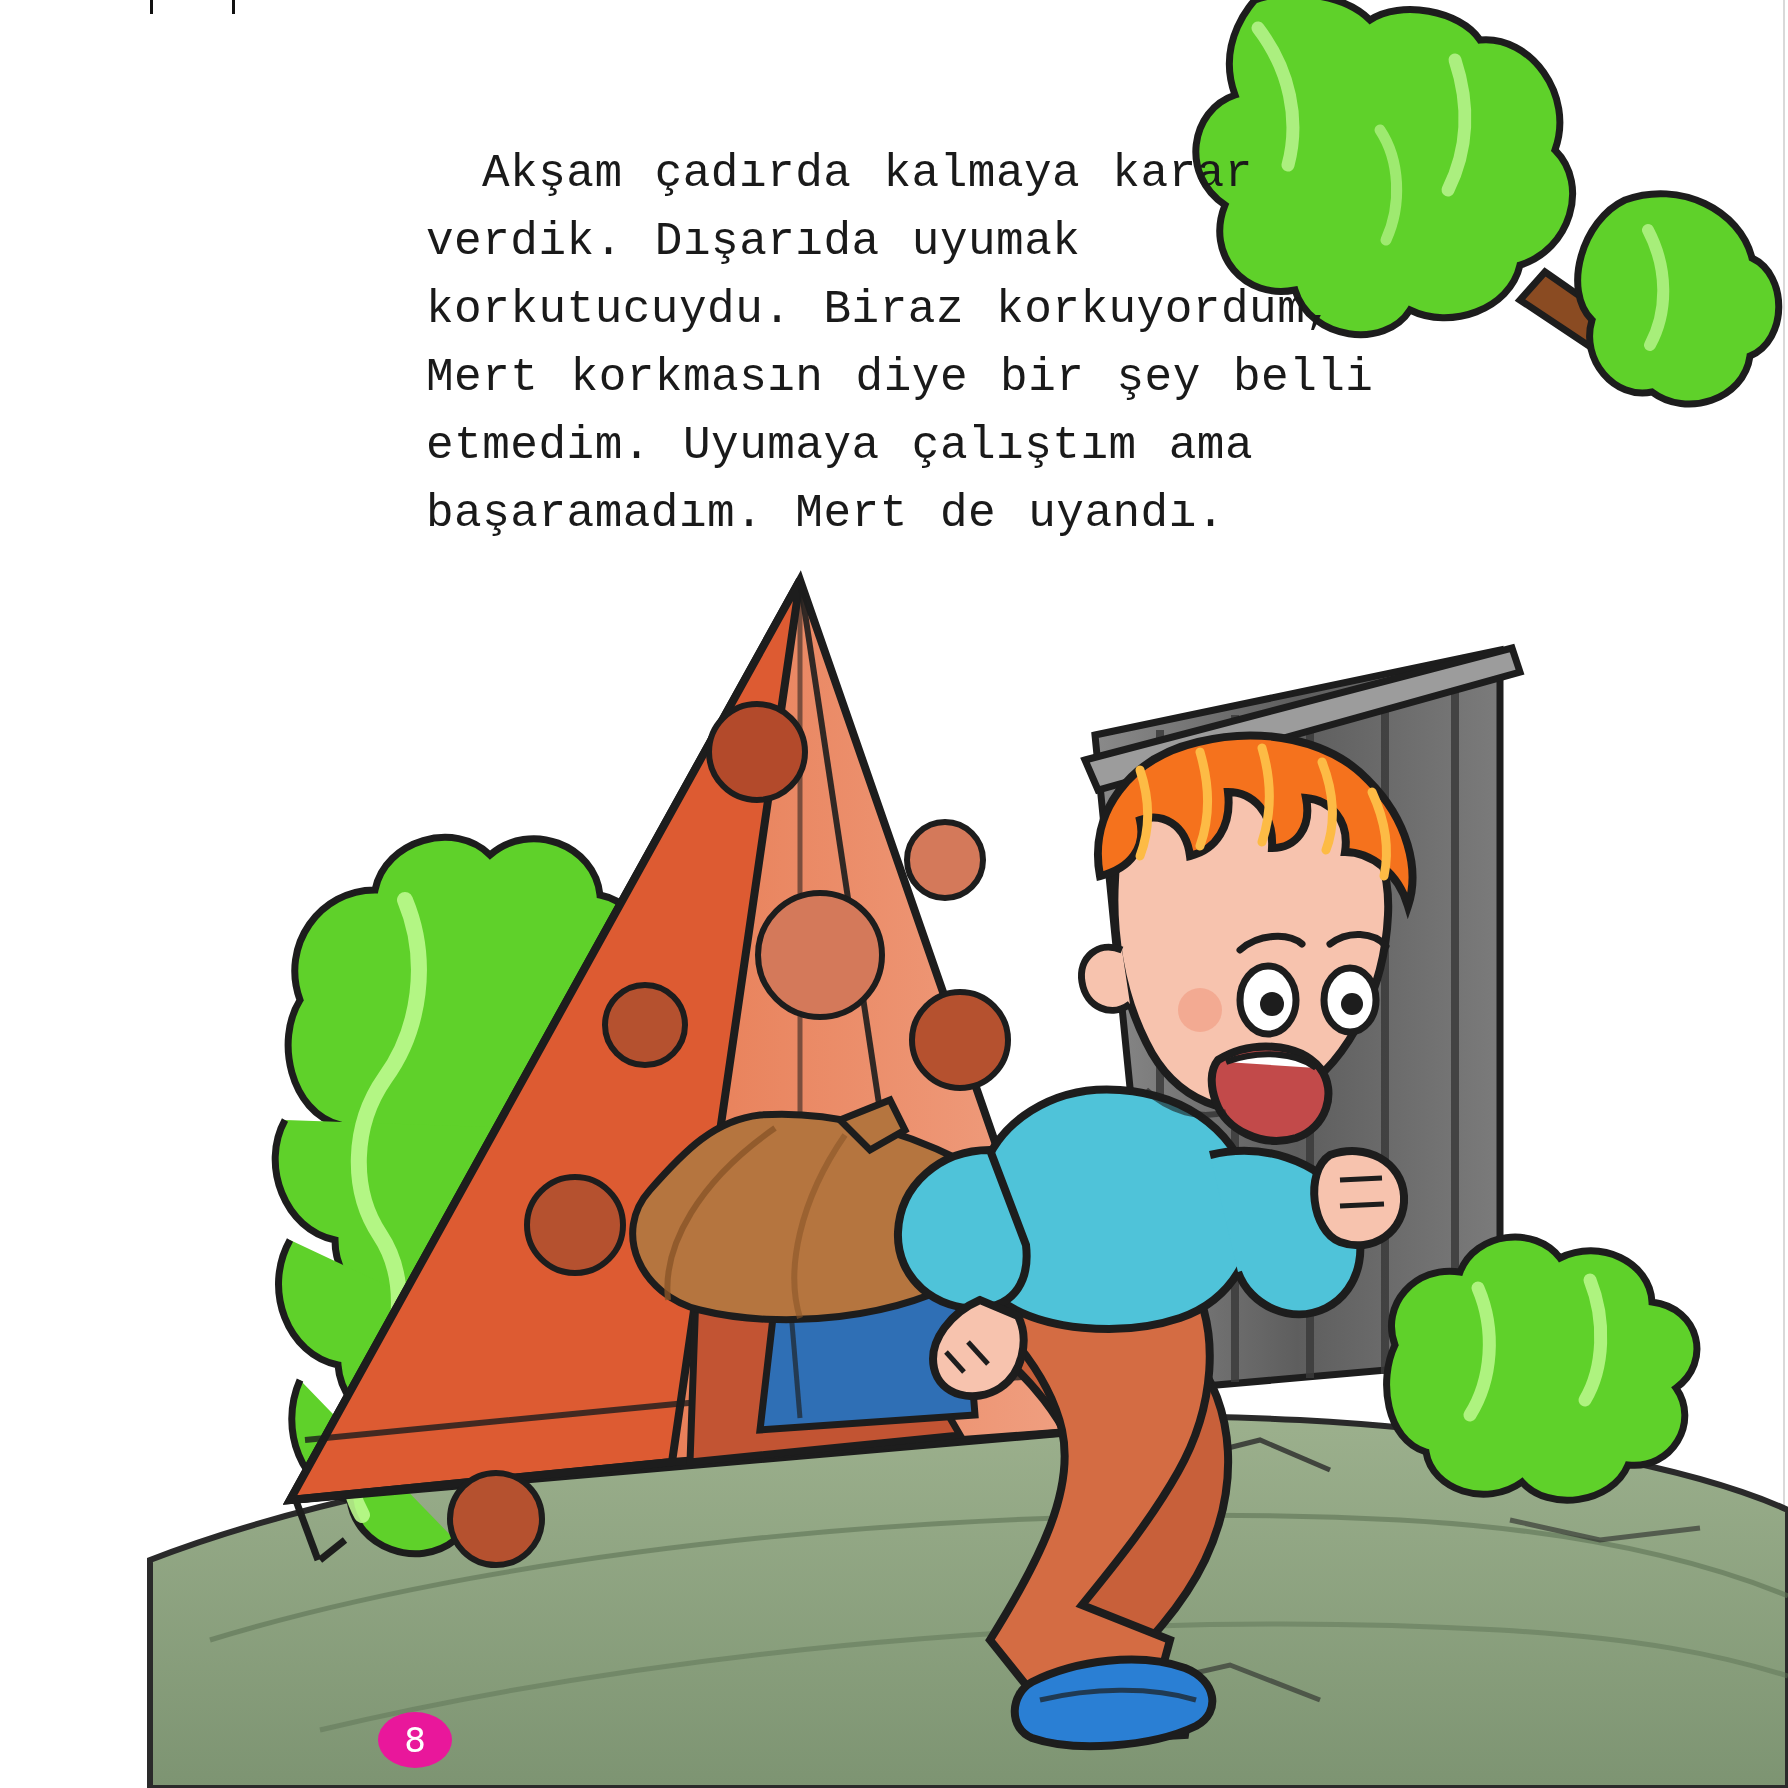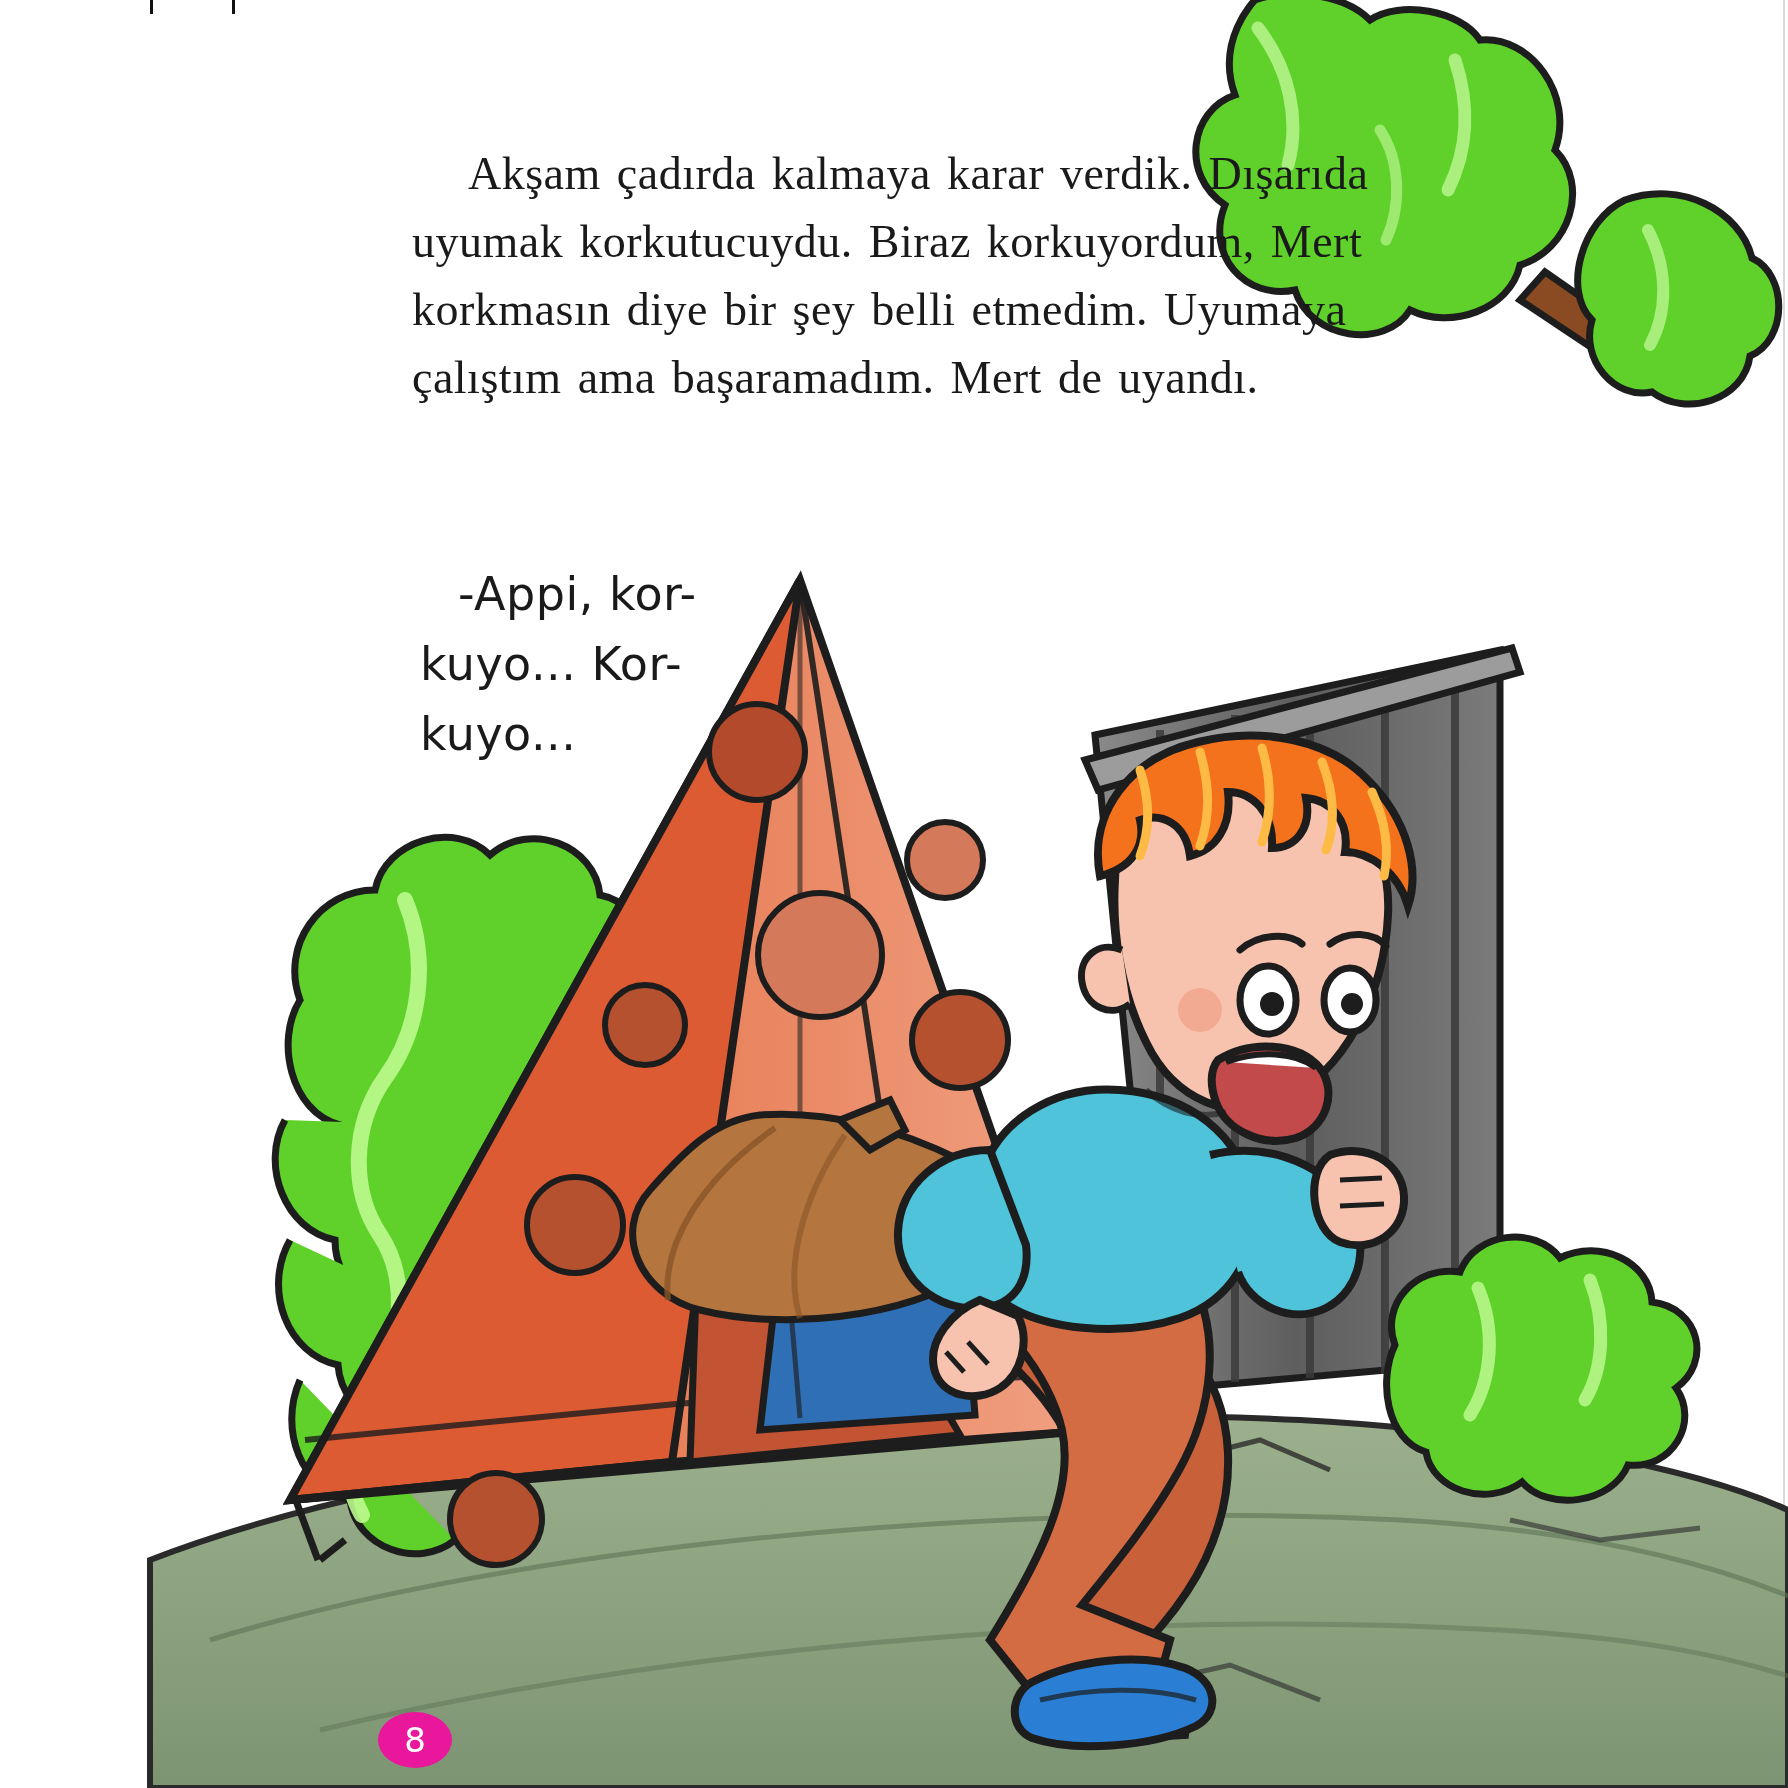--- a/index.html
+++ b/index.html
@@ -17,24 +17,24 @@
     position: relative;
     width: 1788px;
     height: 1788px;
     background: #ffffff;
     overflow: hidden;
   }
 
   
   .story-text {
     position: absolute;
-    left: 412px;
+    left: 426px;
     top: 140px;
     width: 1000px;
-    font-family: Liberation Serif, serif;
+    font-family: Liberation Mono, monospace;
     font-size: 46px;
     line-height: 1.48;
     color: #1a1a1a;
     letter-spacing: 0.5px;
     word-spacing: 4px;
   }
   .story-text p {
     margin: 0 0 0 0;
   }
   .para-indent {
@@ -309,19 +309,18 @@
       <path d="M1226 1062 C1258 1050 1296 1052 1316 1068" fill="#ffffff" stroke="#1d1d1d" stroke-width="6"></path>
 
       <path d="M1146 1090 C1170 1112 1200 1120 1226 1112" fill="none" stroke="#1d1d1d" stroke-width="6" opacity="0.6"></path>
     </g>
   </svg>
 
   <div class="story-text">
     <p class="para-indent">Akşam çadırda kalmaya karar verdik. Dışarıda uyumak korkutucuydu. Biraz korkuyordum, Mert korkmasın diye bir şey belli etmedim. Uyumaya çalıştım ama başaramadım. Mert de uyandı.</p>
   </div>
 
-  <div class="dialogue">-Appi, kor-kuyo... Kor-kuyo...</div>
 
   <div class="page-number">
     <span>8</span>
   </div>
 
 </div>
 
 </body></html>

